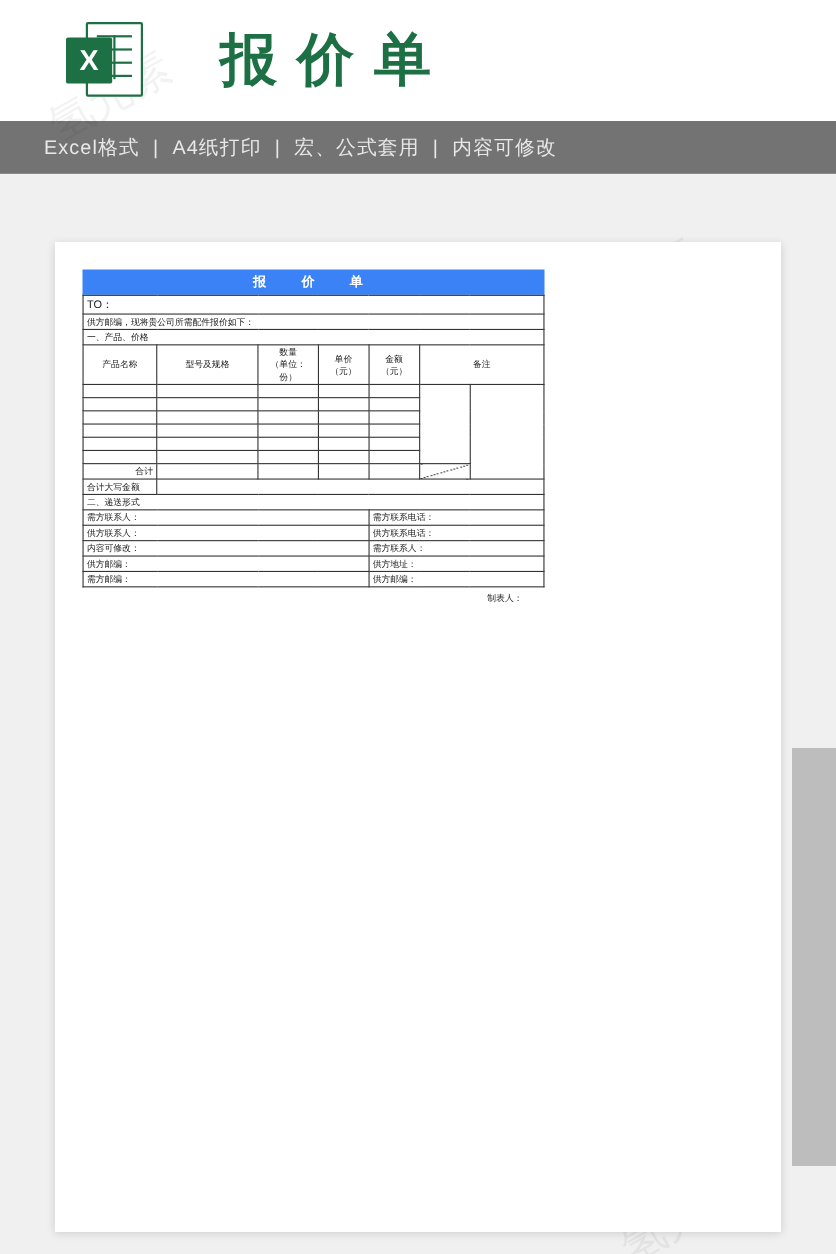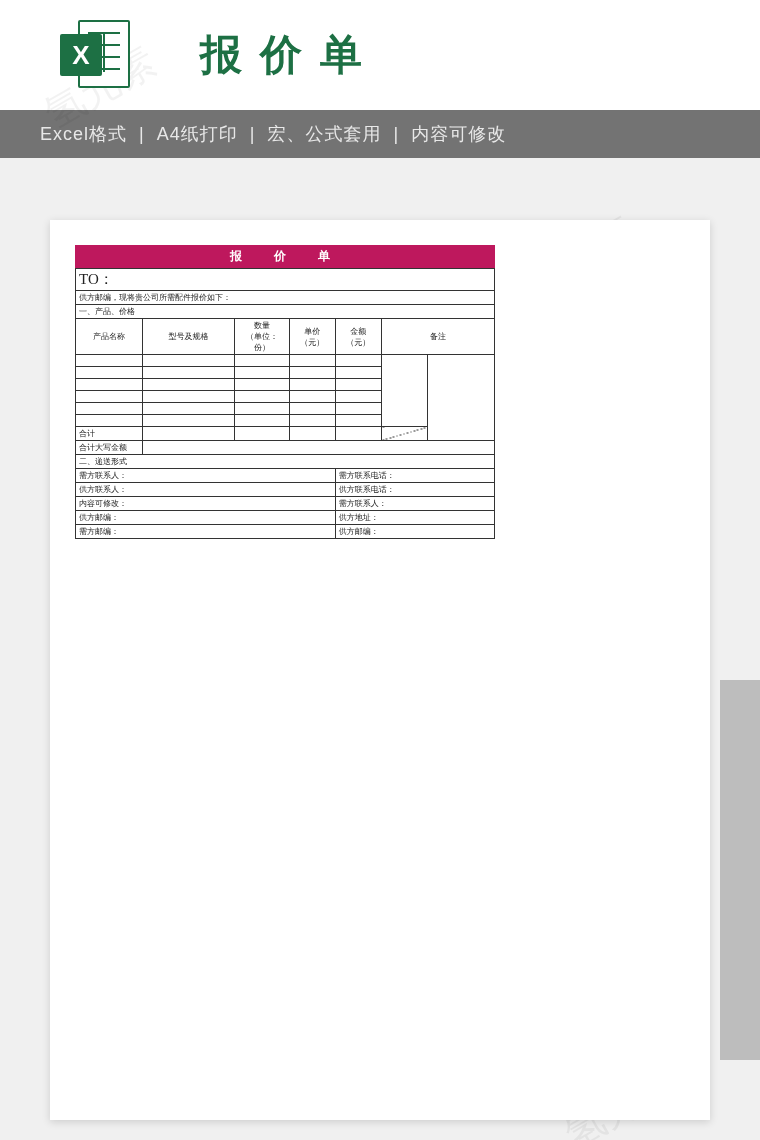--- a/index.html
+++ b/index.html
@@ -59,21 +59,21 @@
     background: #1d7044;
     color: #fff;
     font-weight: bold;
     font-size: 26px;
     display: flex;
     align-items: center;
     justify-content: center;
     border-radius: 2px;
   }
   .title-big {
-    font-size: 42px;
+    font-size: 52px;
     font-weight: 700;
     color: #1d7044;
     letter-spacing: 18px;
   }
   .feature-band {
     width: 100%;
     background: #737373;
     color: #e8e8e8;
     font-size: 18px;
     padding: 12px 0 12px 40px;
@@ -99,42 +99,42 @@
   }
   .doc {
     position: absolute;
     left: 25px;
     top: 25px;
     width: 420px;
     font-size: 8px;
     color: #222;
   }
   .doc-title {
-    background: #be185d;
+    background: #3b82f6;
     color: #fff;
     text-align: center;
     font-size: 12px;
     font-weight: bold;
     letter-spacing: 10px;
     padding: 3px 0;
   }
   table.quote {
     width: 100%;
     border-collapse: collapse;
   }
   table.quote td, table.quote th {
     border: 1px solid #333;
     padding: 1px 3px;
     height: 12px;
     font-weight: normal;
     text-align: left;
     vertical-align: middle;
   }
   table.quote th { text-align: center; }
-  .to-row td { font-weight: bold; font-size:15px;font-family:Liberation Serif, serif; }
+  .to-row td { font-weight: bold; font-size:10px; }
   .diag {
     background: linear-gradient(to bottom right, transparent 49%, #333 49%, #333 51%, transparent 51%);
   }
   .footer-sign {
     text-align: right;
     font-size: 8px;
     padding: 4px 20px 0 0;
     line-height: 1.5;
   }
 </style>
@@ -231,21 +231,21 @@
             <td></td>
           </tr>
       <tr>
             <td></td>
             <td></td>
             <td></td>
             <td></td>
             <td></td>
           </tr>
       <tr>
-            <td style="text-align:left">合计</td>
+            <td style="text-align:right">合计</td>
             <td></td>
             <td></td>
             <td></td>
             <td></td>
             <td class="diag"></td>
           </tr>
       <tr>
             <td>合计大写金额</td>
             <td colspan="6"></td>
           </tr>
@@ -267,16 +267,17 @@
       <tr>
             <td colspan="4">供方邮编：</td>
             <td colspan="3">供方地址：</td>
           </tr>
       <tr>
             <td colspan="4">需方邮编：</td>
             <td colspan="3">供方邮编：</td>
           </tr>
     </tbody>
       </table>
+    <div class="footer-sign">制表人：</div>
   </div>
 </div>
 
 <div class="side-bar"></div>
 
 </body></html>

